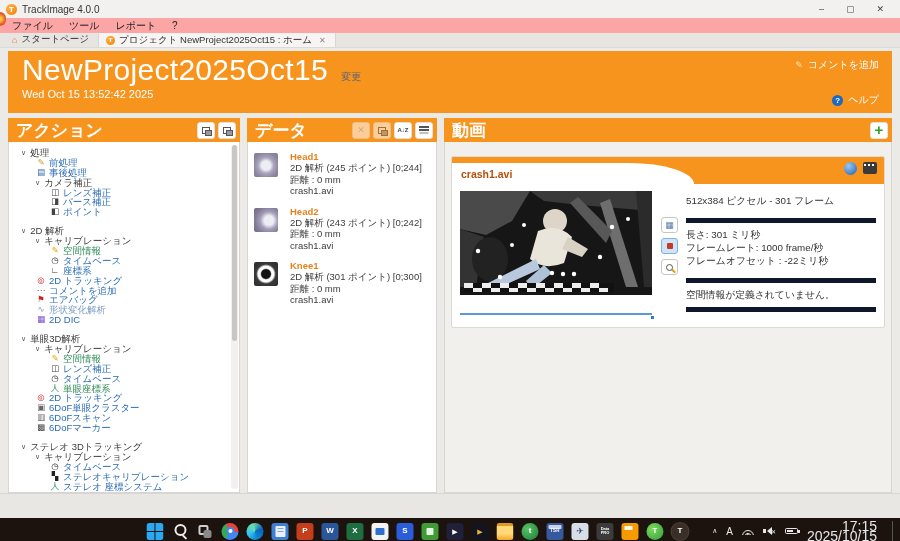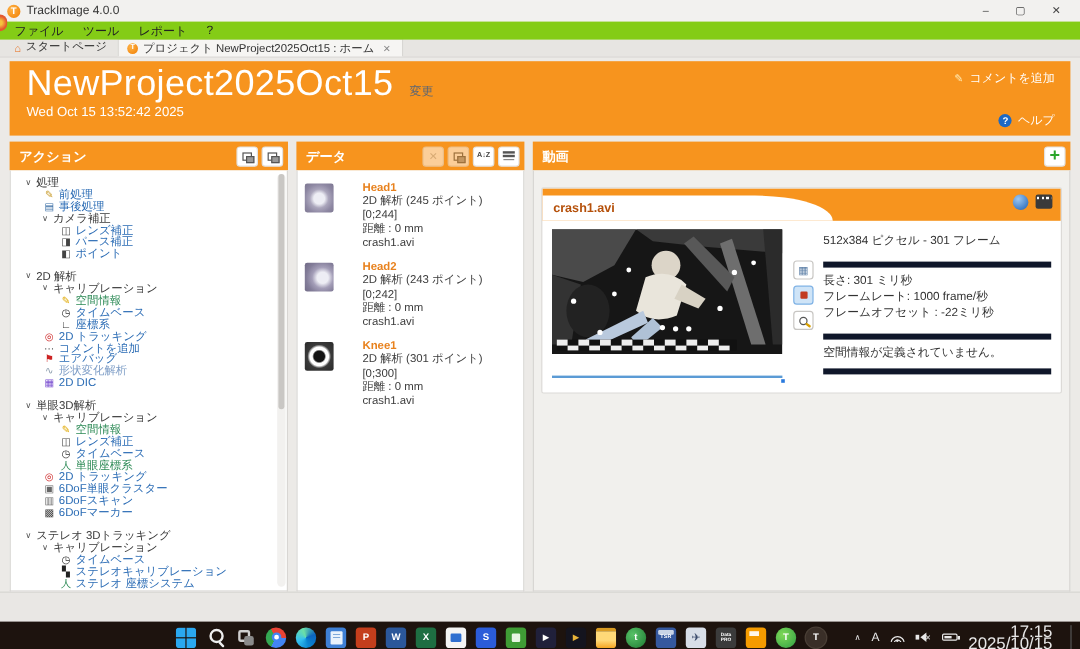--- a/index.html
+++ b/index.html
@@ -4,21 +4,21 @@
 <style>
   html,body{margin:0;padding:0;background:#888;}
   *{box-sizing:border-box;font-family:"Liberation Sans","DejaVu Sans",sans-serif;}
   .screen{position:relative;width:900px;height:541px;background:#ECEAE7;overflow:hidden;}
 
   
   .titlebar{height:18px;background:#F2F1EF;display:flex;align-items:center;padding:0 6px;font-size:10px;color:#333;}
   .app-logo{width:11px;height:11px;border-radius:50%;background:radial-gradient(circle at 35% 35%,#FFB347,#F07D00);color:#fff;font-size:8px;font-weight:bold;display:flex;align-items:center;justify-content:center;margin-right:5px;}
   .win-controls{margin-left:auto;display:flex;gap:22px;font-size:9px;color:#444;padding-right:10px;}
   .win-controls span{cursor:default;}
-  .menubar{position:relative;height:15px;display:flex;gap:16px;padding:0 12px;font-size:10px;color:#222;align-items:center;background:#84cc16;}
+  .menubar{position:relative;height:15px;display:flex;gap:16px;padding:0 12px;font-size:10px;color:#222;align-items:center;background:#fca5a5;}
   .corner-blob{position:absolute;left:0;top:-6px;width:6px;height:14px;background:radial-gradient(circle at 0 50%,#F6C23E 20%,#E4572E 60%);border-radius:0 7px 7px 0;}
   .tabbar{height:15px;background:#E7E5E2;display:flex;align-items:flex-end;padding-left:5px;font-size:9.5px;color:#333;border-bottom:1px solid #DCDAD7;}
   .tab{display:flex;align-items:center;gap:4px;padding:1px 9px 1px 7px;height:15px;white-space:nowrap;}
   .tab.active{background:#F6F5F3;border:1px solid #D8D6D3;border-bottom:none;}
   .home-ic{color:#E8650F;font-size:9px;}
   .tab-logo{width:9px;height:9px;border-radius:50%;background:radial-gradient(circle at 35% 35%,#FFB347,#F07D00);color:#fff;font-size:6px;font-weight:bold;display:flex;align-items:center;justify-content:center;}
   .tab-close{color:#888;font-size:8px;margin-left:3px;}
 
   
   .content{padding:3px 8px 0;}
@@ -28,21 +28,21 @@
   .banner-date{font-size:11px;margin-top:1px;}
   .banner-comment{position:absolute;top:7px;right:13px;font-size:10px;display:flex;gap:5px;align-items:center;}
   .pencil-ic{color:#FFE9B0;font-size:9px;}
   .banner-help{position:absolute;bottom:6px;right:13px;font-size:10px;display:flex;gap:5px;align-items:center;}
   .q-ic{width:11px;height:11px;border-radius:50%;background:#1D69C4;color:#fff;font-size:8px;font-weight:bold;text-align:center;line-height:11px;}
 
   
   .panels{display:flex;gap:7px;height:375px;}
   .panel{display:flex;flex-direction:column;min-width:0;}
   .panel-actions{width:232px;}.panel-data{width:190px;}.panel-video{flex:1;}
-  .panel-head{height:24px;background:#F7941E;color:#fff;font-weight:bold;font-size:11px;display:flex;align-items:center;padding:0 4px 0 8px;flex:none;}
+  .panel-head{height:24px;background:#F7941E;color:#fff;font-weight:bold;font-size:17px;display:flex;align-items:center;padding:0 4px 0 8px;flex:none;}
   .ph-btns{margin-left:auto;display:flex;gap:3px;}
   .ph-btn{width:18px;height:17px;background:#fff;border-radius:3px;border:1px solid #E3E1DE;display:flex;align-items:center;justify-content:center;position:relative;}
   .ph-btn.dis{opacity:.55;}
   .ic-float{position:relative;width:8px;height:7px;border:1px solid #555;background:#fff;}
   .ic-float::after{content:"";position:absolute;right:-3px;bottom:-3px;width:5px;height:4px;border:1px solid #555;background:#999;}
   .ic-x::before{content:"✕";font-size:9px;color:#C0BEBB;font-weight:bold;}
   .ic-sort::before{content:"A↓Z";font-size:6px;font-weight:bold;color:#444;letter-spacing:0;}
   .ic-lines{width:10px;height:2px;background:#555;box-shadow:0 3px 0 #555,0 6px 0 -0.5px #888;margin-bottom:6px;}
   .ic-plus::before{content:"+";font-size:15px;font-weight:bold;color:#2AA52A;line-height:10px;}
   .panel-body{flex:1;background:#fff;border:1px solid #D8D6D3;border-top:none;overflow:hidden;position:relative;}
@@ -54,21 +54,21 @@
   .tree-row.gap{margin-top:9px;}
   .lvl0{padding-left:4px;}.lvl1{padding-left:18px;}.lvl2{padding-left:32px;}
   .chev{margin-right:4px;font-size:7px;color:#555;}
   .ti{width:12px;flex:none;text-align:center;margin-right:2px;font-size:8.5px;}
   .k-group{color:#3A3A3A;}.k-link{color:#2B6CB5;}.k-done{color:#2E8B57;}.k-muted{color:#7F9EC7;}
   .vscroll{position:absolute;right:1px;top:3px;bottom:3px;width:7px;background:#F2F1EF;border-radius:4px;}
   .vscroll .vthumbbar{position:absolute;left:1px;right:1px;top:0;height:57%;background:#C9C7C4;border-radius:4px;}
 
   
   .dlist{padding:9px 6px;font-size:9.5px;}
-  .ditem{display:flex;gap:24px;margin-bottom:9px;}
+  .ditem{display:flex;gap:12px;margin-bottom:9px;}
   .dthumb{width:24px;height:24px;border-radius:2px;flex:none;margin-top:2px;}
   .dthumb-1{background:radial-gradient(circle at 50% 52%,#EDEDF4 0 26%,#ABA6BC 45%,#8E88A3 70%,#7C7690);}
   .dthumb-2{background:radial-gradient(circle at 62% 52%,#EDEDF4 0 24%,#A49EB8 45%,#837D99 70%,#6F6985);}
   .dthumb-3{background:radial-gradient(circle at 50% 50%,#141414 0 26%,#FFFFFF 34% 46%,#3A3A3A 58%,#2A2A2A);}
   .dname{color:#E8821E;font-weight:bold;font-size:9.5px;line-height:11px;}
   .dline{color:#3C3C3C;line-height:11.5px;}
 
   
   .vbody-pad{padding:0 6px;}
   .vcard{background:#fff;border:1px solid #DCDAD7;margin-top:14px;border-radius:2px;overflow:hidden;}

